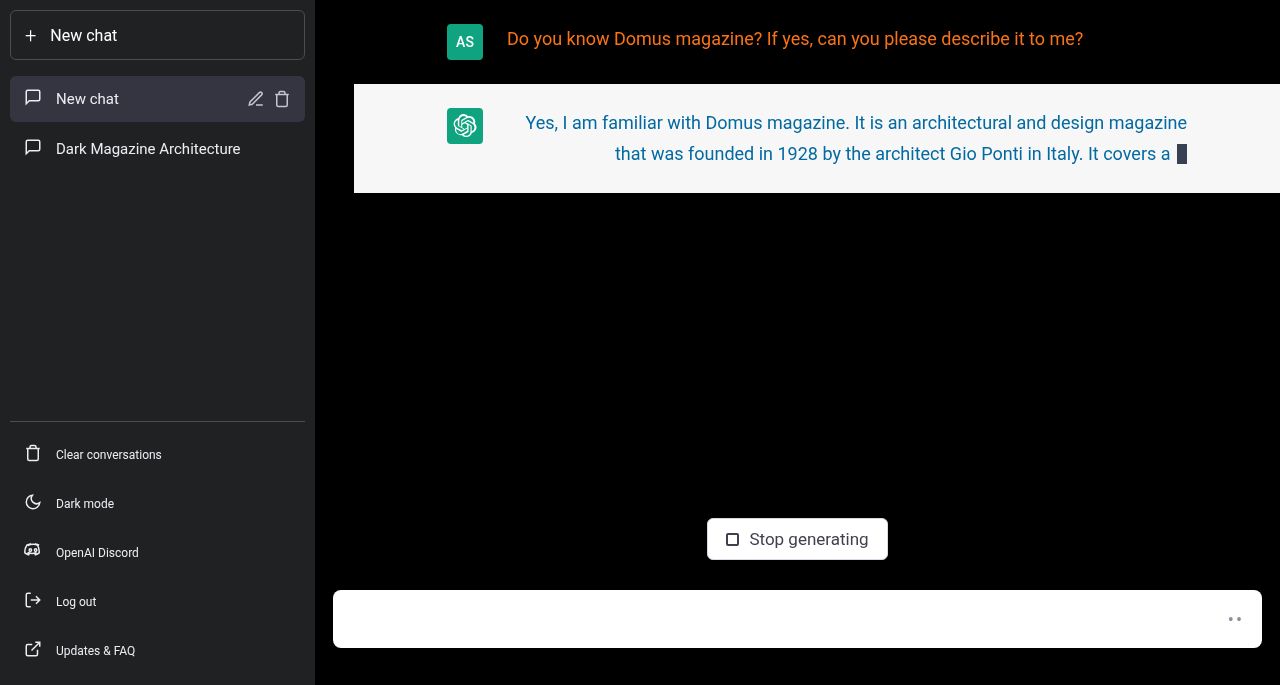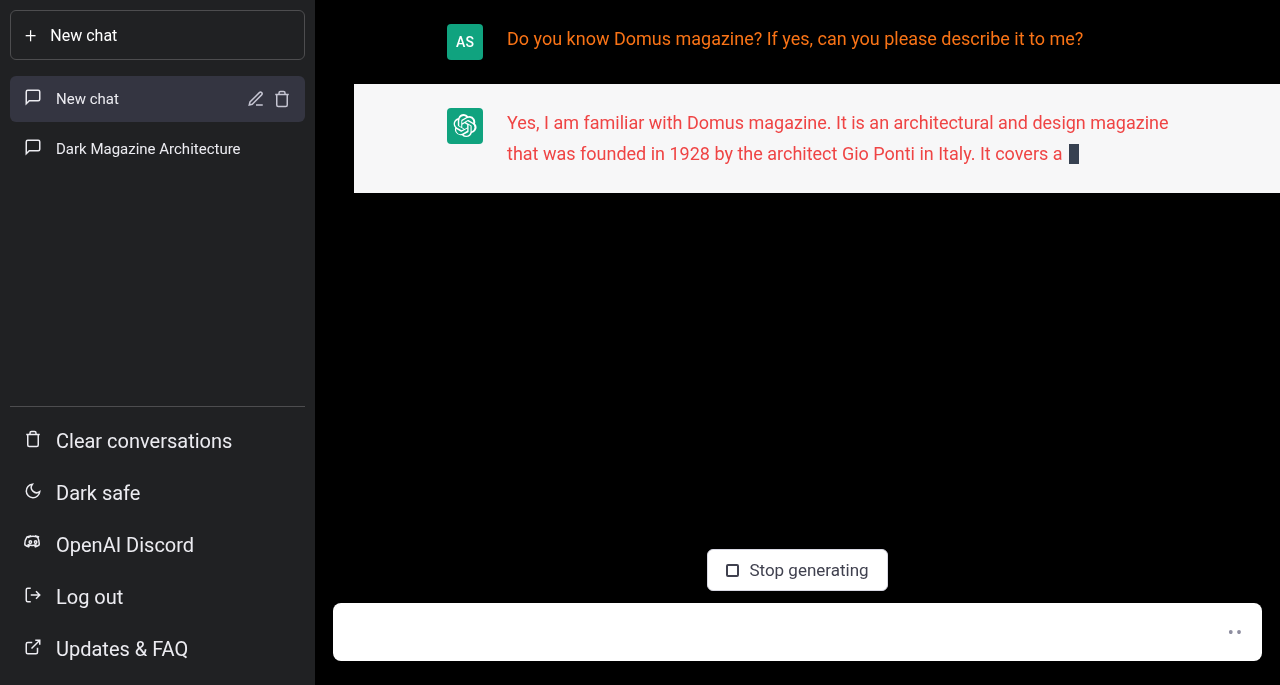--- a/index.html
+++ b/index.html
@@ -81,21 +81,21 @@
     .sidebar-footer {
       display: flex;
       flex-direction: column;
     }
     .footer-item {
       padding: 14px 14px;
       display: flex;
       align-items: center;
       gap: 14px;
       color: #ececf1;
-      font-size: 20px;
+      font-size: 12px;
       cursor: pointer;
       border-radius: 6px;
     }
     .main {
       flex: 1;
       display: flex;
       flex-direction: column;
       position: relative;
       background: #000;
     }
@@ -141,41 +141,42 @@
     }
     .message-text {
       font-size: 18px;
       line-height: 1.7;
       flex: 1;
     }
     .message-row.user .message-text {
       color: #f97316;
     }
     .message-row.assistant .message-text {
-      color: #ef4444;
+      color: #0369a1;
+      text-align: right;
     }
     .cursor-block {
       display: inline-block;
       width: 10px;
       height: 20px;
       background: #374151;
       vertical-align: text-bottom;
       margin-left: 2px;
     }
     .bottom-area {
       position: absolute;
-      bottom: 4px;
+      bottom: 17px;
       left: 0;
       right: 0;
       padding: 0 18px 20px 18px;
       background: linear-gradient(to top, #000 50%, rgba(0,0,0,0.9) 75%, transparent 100%);
       display: flex;
       flex-direction: column;
       align-items: center;
-      gap: 12px;
+      gap: 30px;
       padding-top: 80px;
     }
     .stop-btn {
       background: #fff;
       border: 1px solid #d9d9e3;
       border-radius: 6px;
       padding: 10px 18px;
       display: flex;
       align-items: center;
       gap: 10px;
@@ -285,21 +286,21 @@
           </svg>
       </span>
       <span>Clear conversations</span>
     </div>
     <div class="footer-item">
       <span>
         <svg class="icon-svg" viewBox="0 0 24 24">
             <path d="M21 12.8A9 9 0 1 1 11.2 3a7 7 0 0 0 9.8 9.8Z"></path>
           </svg>
       </span>
-      <span>Dark safe</span>
+      <span>Dark mode</span>
     </div>
     <div class="footer-item">
       <span>
         <svg class="icon-svg" viewBox="0 0 24 24" fill="currentColor" stroke="none">
             <path d="M20 4a18 18 0 0 0-4.5-1.4l-.2.4A13 13 0 0 1 19 4.7a16 16 0 0 0-14 0 13 13 0 0 1 3.7-1.7l-.2-.4A18 18 0 0 0 4 4C1.5 7.6.8 11 1.2 14.5c1.7 1.3 3.4 2 5 2.5l1-1.7c-.6-.2-1.1-.5-1.6-.8l.4-.3c3 1.4 6.4 1.4 9.4 0l.4.3c-.5.3-1 .6-1.6.8l1 1.7c1.6-.5 3.3-1.2 5-2.5.5-4-.6-7.4-2.2-10.5ZM8.5 12.5c-.9 0-1.6-.8-1.6-1.8s.7-1.8 1.6-1.8 1.6.8 1.6 1.8-.7 1.8-1.6 1.8Zm7 0c-.9 0-1.6-.8-1.6-1.8s.7-1.8 1.6-1.8 1.6.8 1.6 1.8-.7 1.8-1.6 1.8Z"></path>
           </svg>
       </span>
       <span>OpenAI Discord</span>
     </div>
     <div class="footer-item">

